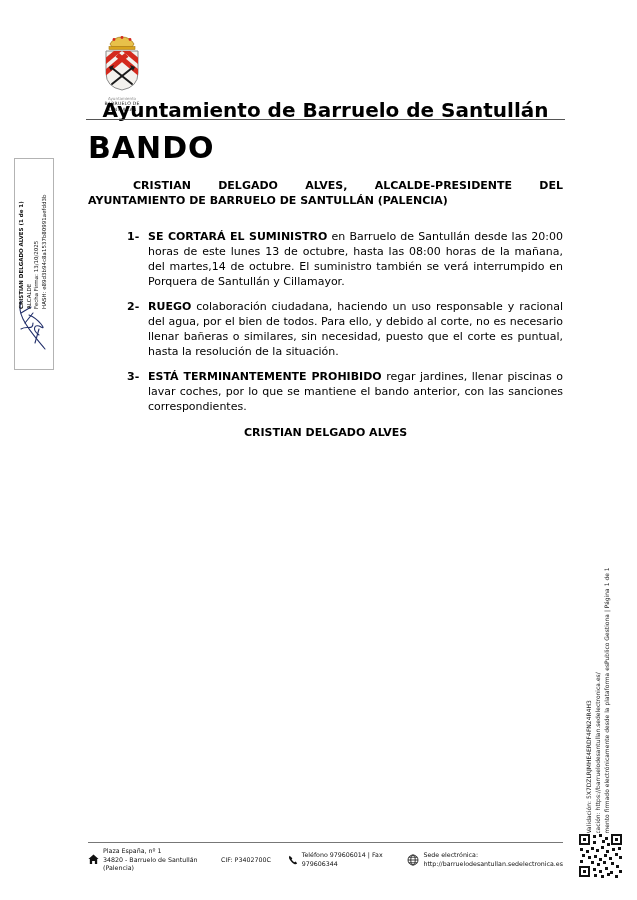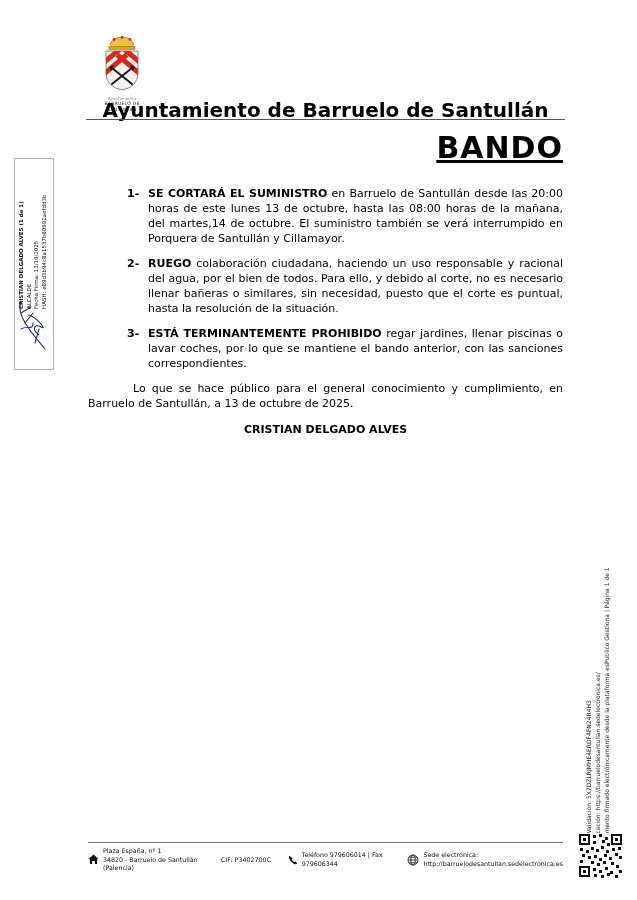--- a/index.html
+++ b/index.html
@@ -15,21 +15,21 @@
   .logo-caption-small{font-size:4px;color:#8a8a8a;line-height:5px;}
   .logo-caption{font-size:4.6px;color:#222;line-height:6px;letter-spacing:.2px;}
   .header-title{
     position:absolute;left:88px;top:98px;width:475px;text-align:center;
     font-size:20px;font-weight:bold;
   }
   .header-rule{position:absolute;left:86px;top:119px;width:479px;border-top:1px solid #555;}
 
   
   .content{position:absolute;left:88px;top:128px;width:475px;}
-  .bando-heading{text-align:right;font-size:30px;font-weight:bold;letter-spacing:1px;margin:2px 0 0 0;text-decoration:underline;}
+  .bando-heading{text-align:left;font-size:30px;font-weight:bold;letter-spacing:1px;margin:2px 0 0 0;}
   p{margin:0;font-size:11px;line-height:15px;text-align:justify;}
   .indent{text-indent:45px;}
   .b{font-weight:bold;}
   .p1{margin-top:13px;}
   .p2{margin-top:23px;}
   .list{margin-top:21px;}
   .list-item{display:flex;margin-left:39px;margin-top:10px;}
   .list-item:first-child{margin-top:0;}
   .item-num{font-weight:bold;font-size:11px;line-height:15px;width:21px;flex:none;}
   .item-text{font-size:11px;line-height:15px;text-align:justify;flex:1;}
@@ -102,37 +102,37 @@
     <div class="logo-caption-small">Ayuntamiento</div>
     <div class="logo-caption">BARRUELO DE SANTULLAN</div>
   </div>
 
   <div class="header-title">Ayuntamiento de Barruelo de Santullán</div>
   <div class="header-rule"></div>
 
   <div class="content">
     <div class="bando-heading">BANDO</div>
 
+    <p class="p1 indent b">CRISTIAN DELGADO ALVES, ALCALDE-PRESIDENTE DEL AYUNTAMIENTO DE BARRUELO DE SANTULLÁN (PALENCIA)</p>
 
     <div class="list">
       <div class="list-item">
         <span class="item-num">1-</span>
         <span class="item-text"><span class="b">SE CORTARÁ EL SUMINISTRO</span><span> en Barruelo de Santullán desde las 20:00 horas de este lunes 13 de octubre, hasta las 08:00 horas de la mañana, del martes,14 de octubre. El suministro también se verá interrumpido en Porquera de Santullán y Cillamayor.</span></span>
       </div>
       <div class="list-item">
         <span class="item-num">2-</span>
         <span class="item-text"><span class="b">RUEGO</span><span> colaboración ciudadana, haciendo un uso responsable y racional del agua, por el bien de todos. Para ello, y debido al corte, no es necesario llenar bañeras o similares, sin necesidad, puesto que el corte es puntual, hasta la resolución de la situación.</span></span>
       </div>
       <div class="list-item">
         <span class="item-num">3-</span>
         <span class="item-text"><span class="b">ESTÁ TERMINANTEMENTE PROHIBIDO</span><span> regar jardines, llenar piscinas o lavar coches, por lo que se mantiene el bando anterior, con las sanciones correspondientes.</span></span>
       </div>
     </div>
 
-    <p class="closing indent">Lo que se hace público para el general conocimiento y cumplimiento, en Barruelo de Santullán, a 13 de octubre de 2025.</p>
     <p class="signer-name">CRISTIAN DELGADO ALVES</p>
   </div>
 
   <div class="sig-box">
     <div class="sig-rot">
       <svg class="sig-scribble" width="58" height="36" viewBox="0 0 58 36">
         <g stroke="#23306b" stroke-width="1.1" fill="none" stroke-linecap="round">
           <path d="M4 30 C14 22 22 14 34 8 C40 5 46 4 52 6"></path>
           <path d="M18 24 C24 16 30 20 26 26 C22 32 34 24 38 14"></path>
           <path d="M10 20 l14 4 M30 10 l10 8 M40 6 l6 10"></path>

